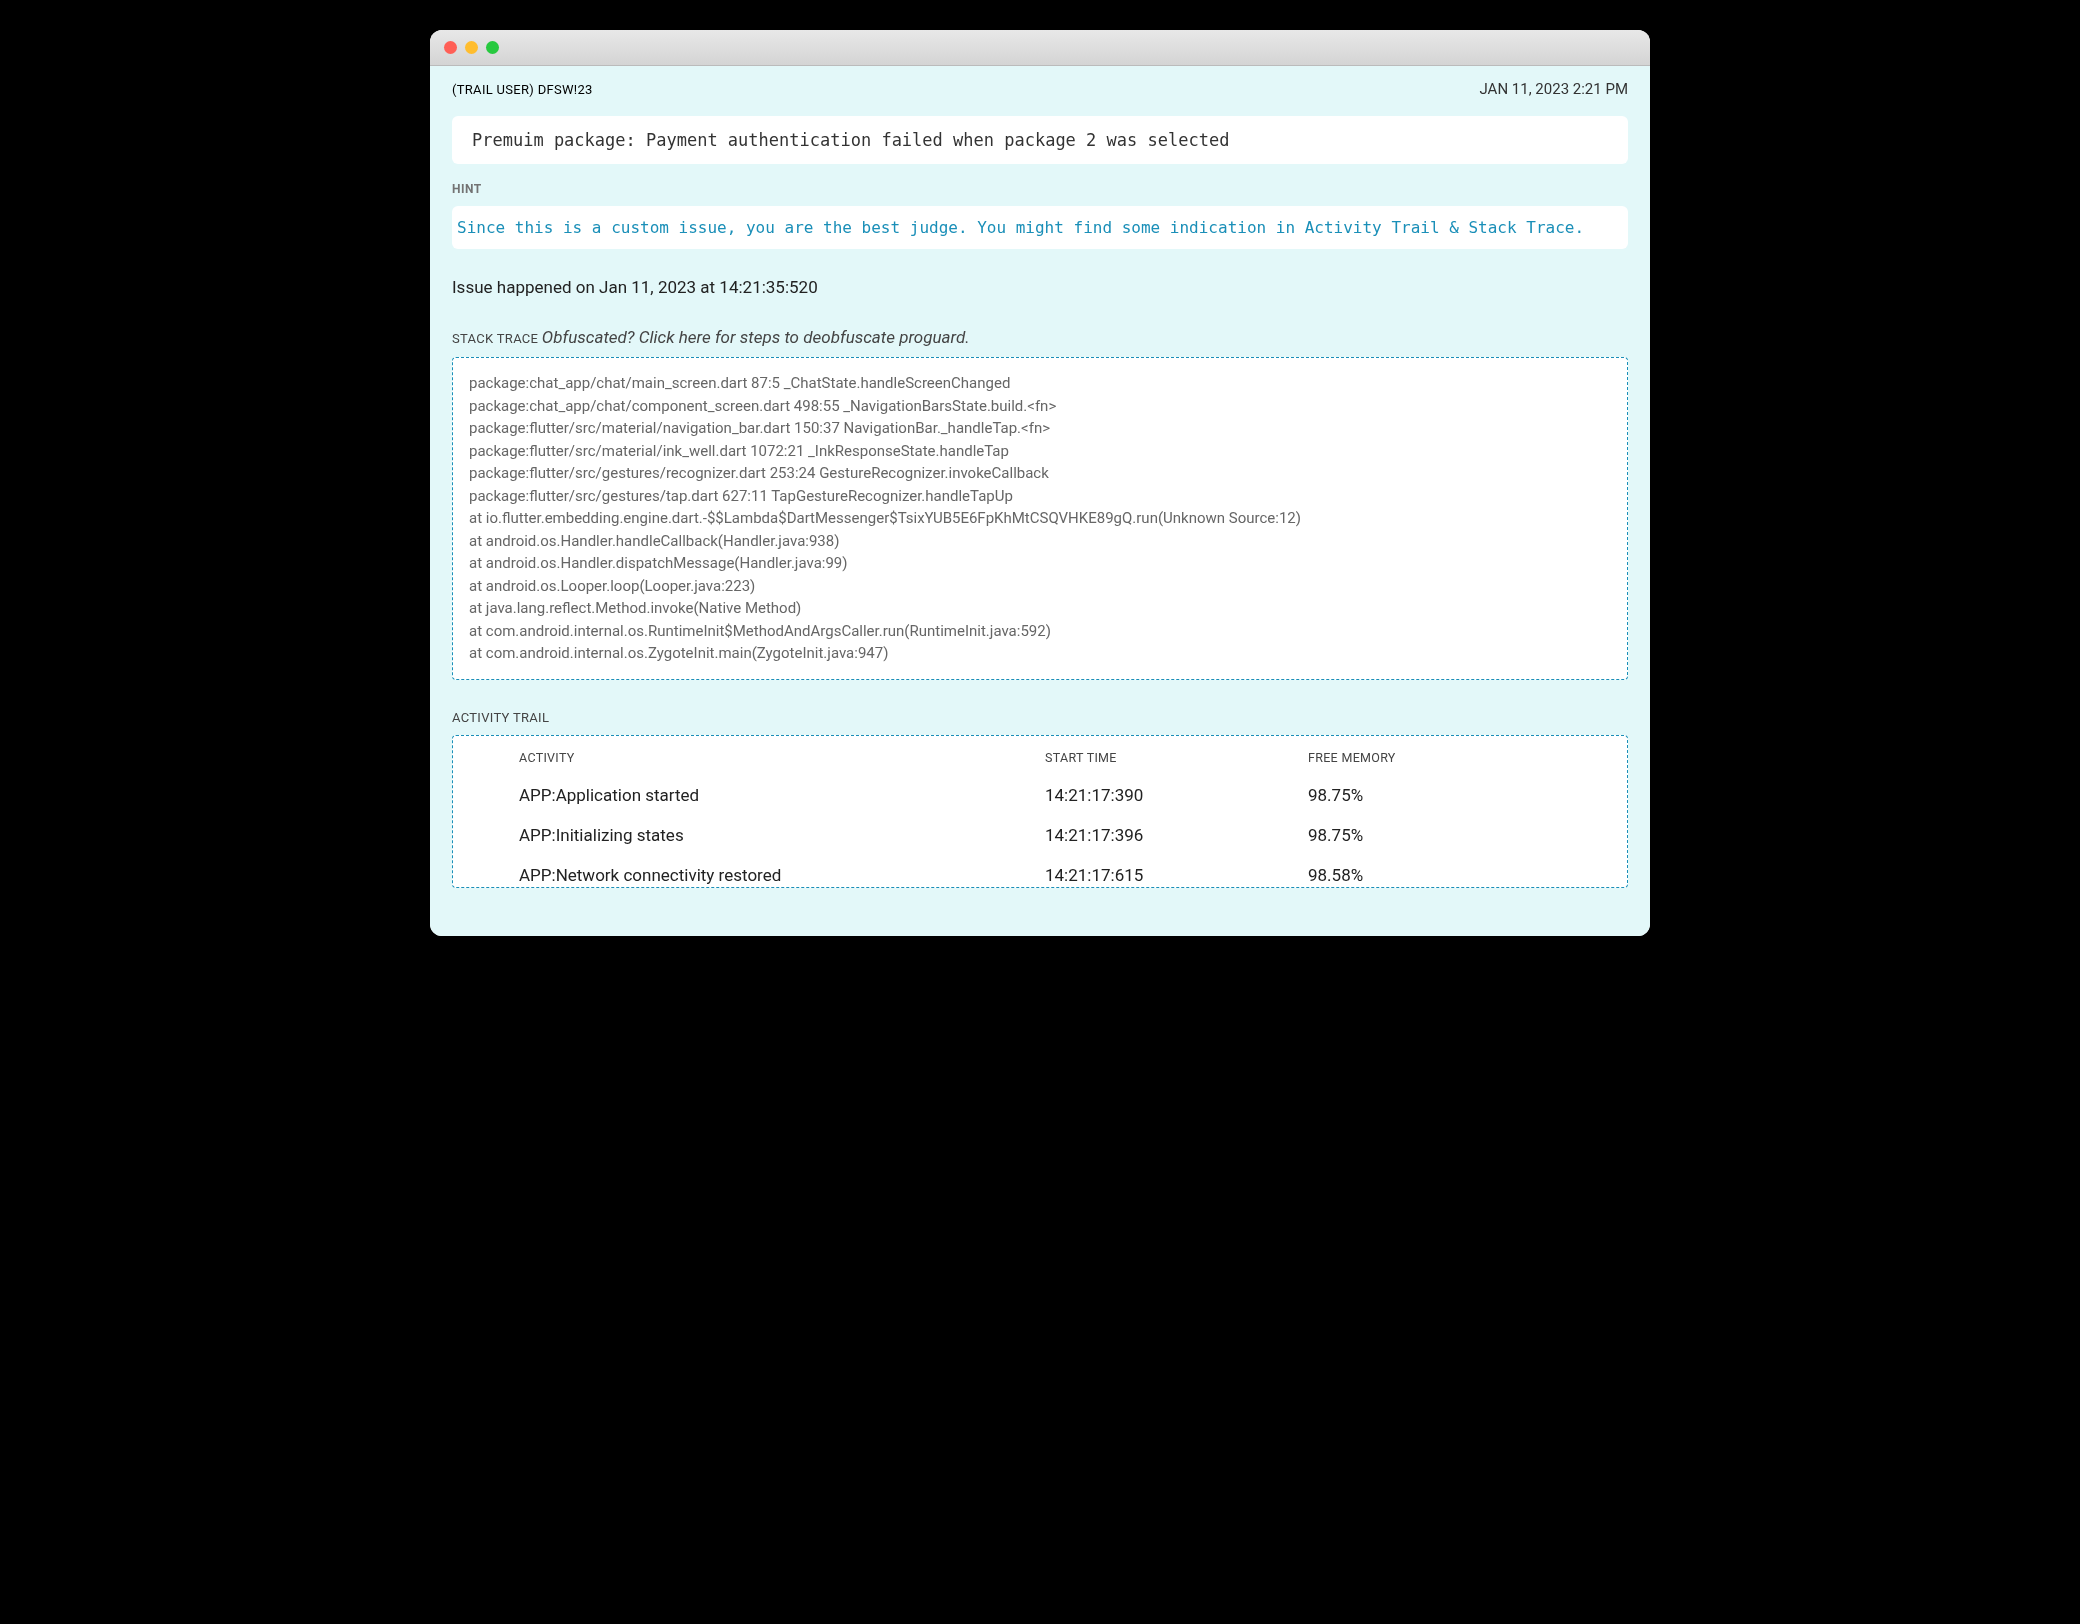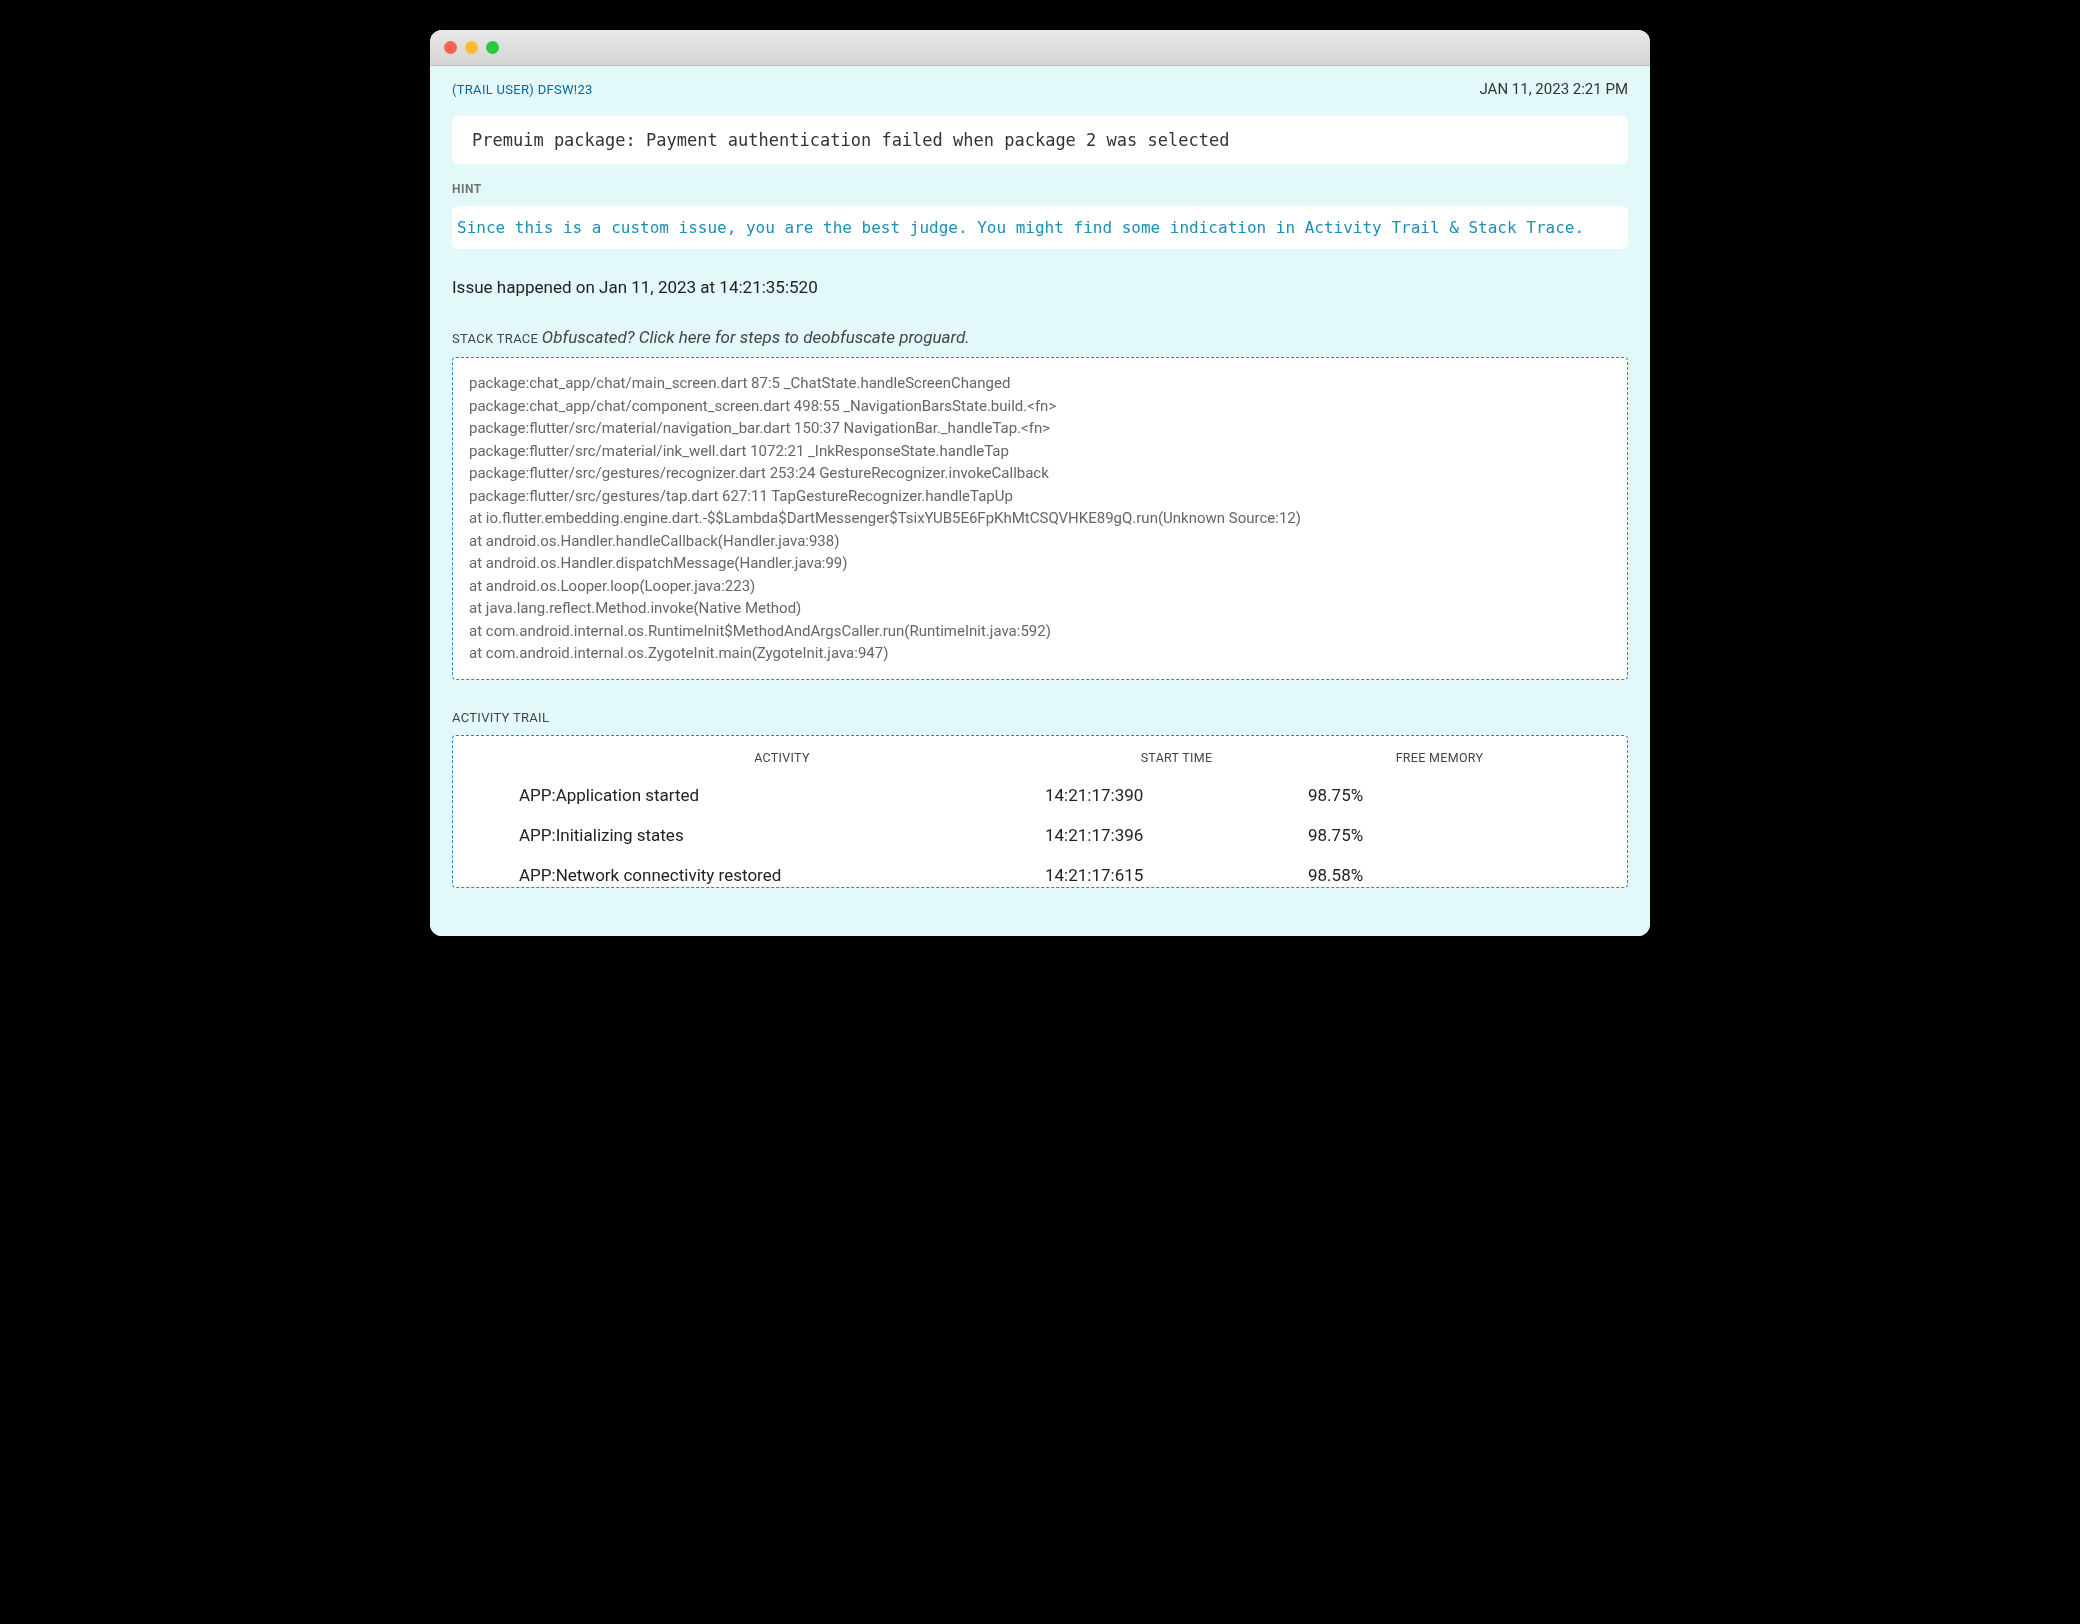--- a/index.html
+++ b/index.html
@@ -48,21 +48,21 @@
     }
 
     .top-row {
       display: flex;
       justify-content: space-between;
       align-items: center;
       margin-bottom: 18px;
     }
     .user-label {
       font-size: 13px;
-      color: #0369a1;
+      color: #000000;
       letter-spacing: 0.3px;
     }
     .timestamp {
       font-size: 15px;
       color: #333;
     }
 
     .issue-title-box {
       background: #fff;
       border-radius: 6px;
@@ -141,21 +141,20 @@
     .activity-table {
       width: 100%;
     }
     .activity-header {
       display: grid;
       grid-template-columns: 1.1fr 0.55fr 0.55fr;
       padding: 4px 40px 10px 50px;
       font-size: 12.5px;
       color: #444;
       letter-spacing: 0.3px;
-      text-align: center;
     }
     .activity-row {
       display: grid;
       grid-template-columns: 1.1fr 0.55fr 0.55fr;
       padding: 10px 40px 10px 50px;
       font-size: 17px;
       color: #222;
     }
     .activity-row:last-child {
       padding-bottom: 2px;

